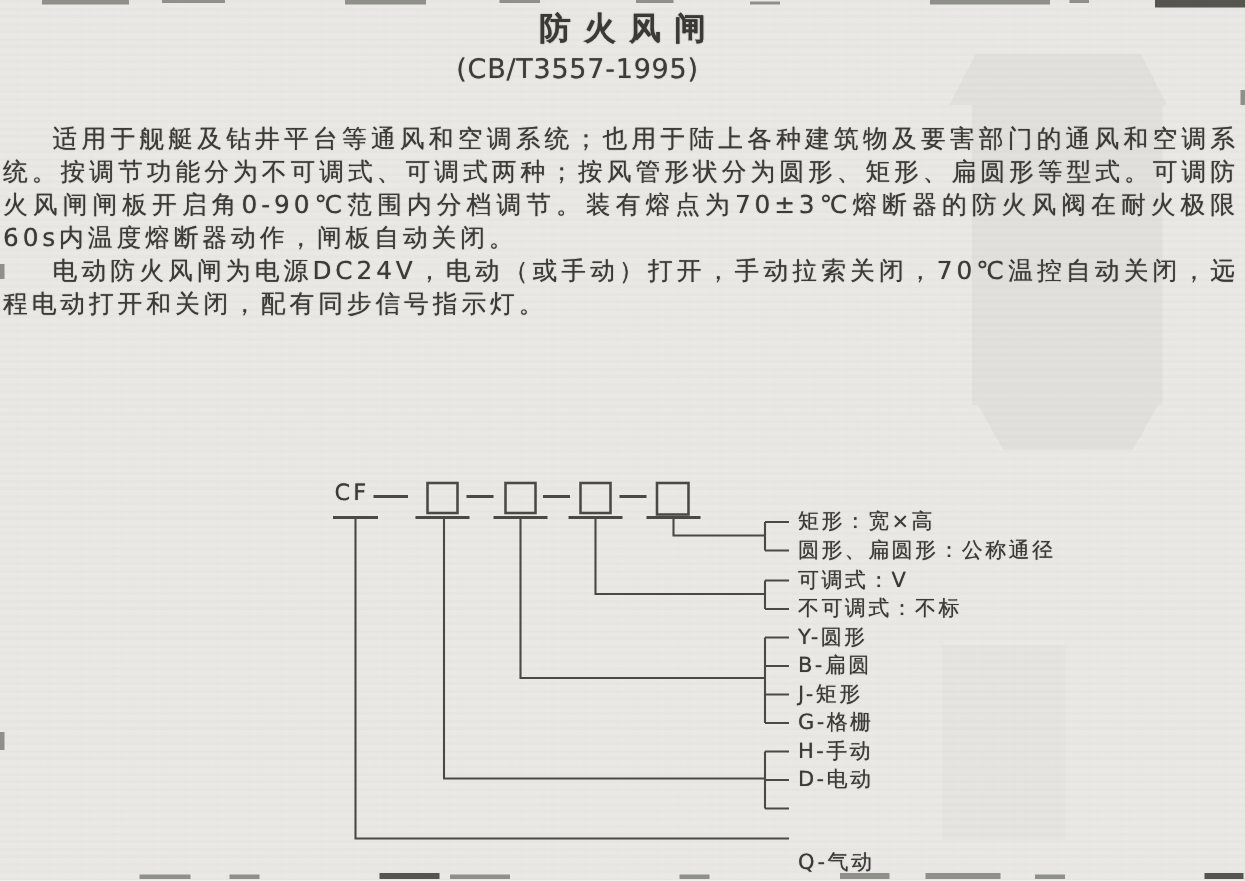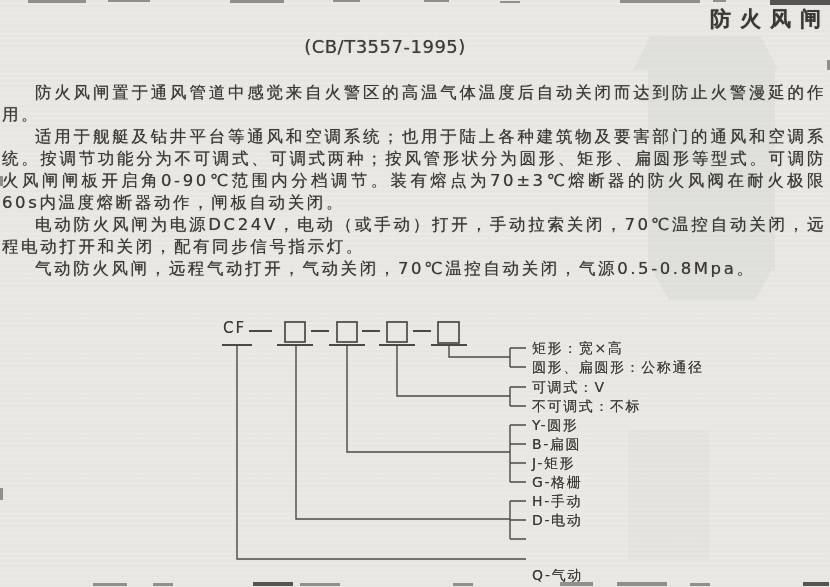--- a/index.html
+++ b/index.html
@@ -14,21 +14,21 @@
     font-family:"DejaVu Sans","Liberation Sans",sans-serif;
     color:#3b3a37;
   }
   .artifact{position:absolute;background:#90908a;}
   .artifact.dark{background:#55544e;}
   .watermark{position:absolute;background:rgba(40,40,35,.045);}
   .wm-trap{clip-path:polygon(12% 0, 88% 0, 100% 100%, 0 100%);}
   .wm-trap-b{clip-path:polygon(0 0, 100% 0, 86% 100%, 14% 100%);}
   .doc-title{
     position:absolute;top:5px;left:0;width:830px;
-    text-align:right;font-size:21px;font-weight:bold;
+    text-align:center;font-size:21px;font-weight:bold;
     letter-spacing:9px;text-indent:9px;
     color:#3a3936;text-shadow:0 0 .8px rgba(58,57,54,.8);
   }
   .doc-standard{
     position:absolute;top:36px;left:0;width:770px;
     text-align:center;font-size:18px;letter-spacing:.5px;
     color:#3d3c39;text-shadow:0 0 .7px rgba(61,60,57,.7);
   }
   .body-text{
     position:absolute;top:82px;left:2px;width:824px;
@@ -82,24 +82,22 @@
 
   <div class="watermark wm-trap" style="left:633px;top:36px;width:145px;height:34px;"></div>
   <div class="watermark" style="left:648px;top:70px;width:127px;height:200px;"></div>
   <div class="watermark wm-trap-b" style="left:652px;top:270px;width:120px;height:30px;"></div>
   <div class="watermark" style="left:628px;top:430px;width:82px;height:130px;background:rgba(40,40,35,.02);"></div>
 
   <div class="doc-title">防火风闸</div>
   <div class="doc-standard">(CB/T3557-1995)</div>
 
   <div class="body-text">
-    <p>防火风闸置于通风管道中感觉来自火警区的高温气体温度后自动关闭而达到防止火警漫延的作用。</p>
     <p>适用于舰艇及钻井平台等通风和空调系统；也用于陆上各种建筑物及要害部门的通风和空调系统。按调节功能分为不可调式、可调式两种；按风管形状分为圆形、矩形、扁圆形等型式。可调防火风闸闸板开启角0-90℃范围内分档调节。装有熔点为70±3℃熔断器的防火风阀在耐火极限60s内温度熔断器动作，闸板自动关闭。</p>
     <p>电动防火风闸为电源DC24V，电动（或手动）打开，手动拉索关闭，70℃温控自动关闭，远程电动打开和关闭，配有同步信号指示灯。</p>
-    <p>气动防火风闸，远程气动打开，气动关闭，70℃温控自动关闭，气源0.5-0.8Mpa。</p>
   </div>
 
   <div class="diagram">
     <svg width="830" height="587" viewBox="0 0 830 587">
       <g stroke="#4a4946" fill="none">
 
         <path stroke-width="2" d="M249 331 H272 M311 331 H329 M362 331 H380 M413 331 H431"></path>
 
         <rect x="285" y="322" width="20" height="20" stroke-width="1.7"></rect>
         <rect x="337" y="322" width="20" height="20" stroke-width="1.7"></rect>

